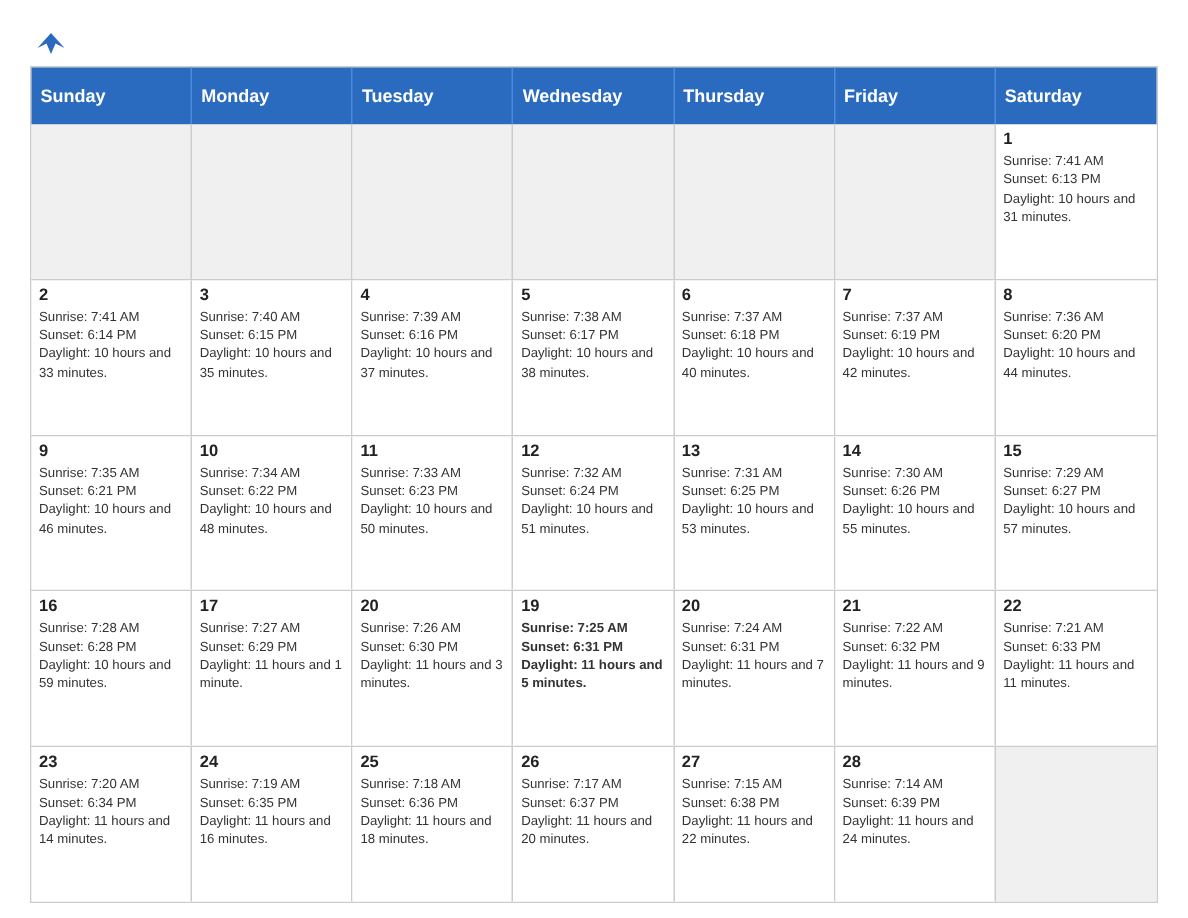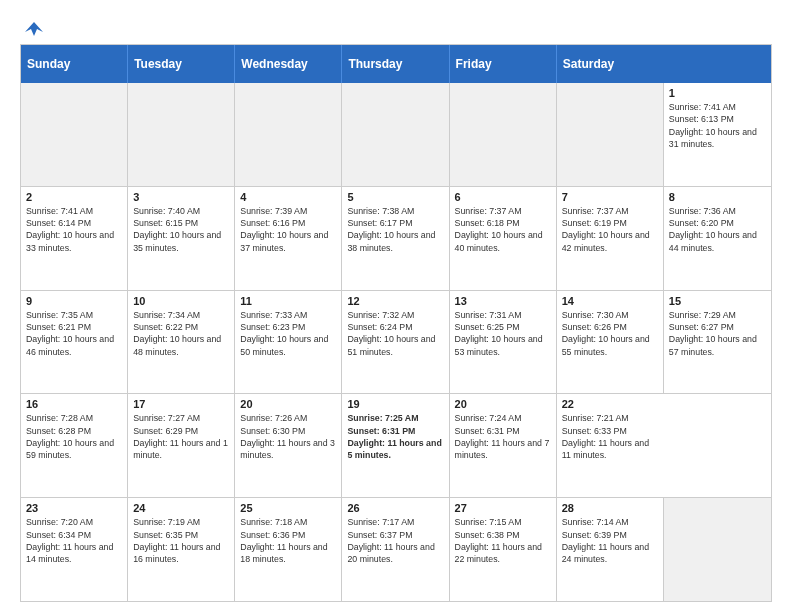--- a/index.html
+++ b/index.html
@@ -121,20 +121,21 @@
     </div>
     <div class="title-block">
       <div class="month-title"></div>
       <div class="location-title"></div>
     </div>
   </div>
 
   <div class="calendar">
     <div class="cal-header">
     <div class="cal-header-cell">Sunday</div>
+        <div class="cal-header-cell">Monday</div>
         <div class="cal-header-cell">Tuesday</div>
         <div class="cal-header-cell">Wednesday</div>
         <div class="cal-header-cell">Thursday</div>
         <div class="cal-header-cell">Friday</div>
         <div class="cal-header-cell">Saturday</div>
       </div>
     <div class="cal-body">
     <div class="cal-row">
           <div class="cal-cell shaded empty"></div>
           <div class="cal-cell shaded empty"></div>
@@ -201,20 +202,23 @@
 Daylight: 11 hours and 1 minute.</span></div>
           <div class="cal-cell"><span class="day-num">20</span><span class="cell-text" style="white-space: pre-wrap;">Sunrise: 7:26 AM
 Sunset: 6:30 PM
 Daylight: 11 hours and 3 minutes.</span></div>
           <div class="cal-cell"><span class="day-num">19</span><span class="cell-text" style="white-space: pre-wrap; font-weight: bold;">Sunrise: 7:25 AM
 Sunset: 6:31 PM
 Daylight: 11 hours and 5 minutes.</span></div>
           <div class="cal-cell"><span class="day-num">20</span><span class="cell-text" style="white-space: pre-wrap;">Sunrise: 7:24 AM
 Sunset: 6:31 PM
 Daylight: 11 hours and 7 minutes.</span></div>
+          <div class="cal-cell"><span class="day-num">21</span><span class="cell-text" style="white-space: pre-wrap;">Sunrise: 7:22 AM
+Sunset: 6:32 PM
+Daylight: 11 hours and 9 minutes.</span></div>
           <div class="cal-cell"><span class="day-num">22</span><span class="cell-text" style="white-space: pre-wrap;">Sunrise: 7:21 AM
 Sunset: 6:33 PM
 Daylight: 11 hours and 11 minutes.</span></div>
         </div>
         <div class="cal-row">
           <div class="cal-cell"><span class="day-num">23</span><span class="cell-text" style="white-space: pre-wrap;">Sunrise: 7:20 AM
 Sunset: 6:34 PM
 Daylight: 11 hours and 14 minutes.</span></div>
           <div class="cal-cell"><span class="day-num">24</span><span class="cell-text" style="white-space: pre-wrap; text-align: right;">Sunrise: 7:19 AM
 Sunset: 6:35 PM

